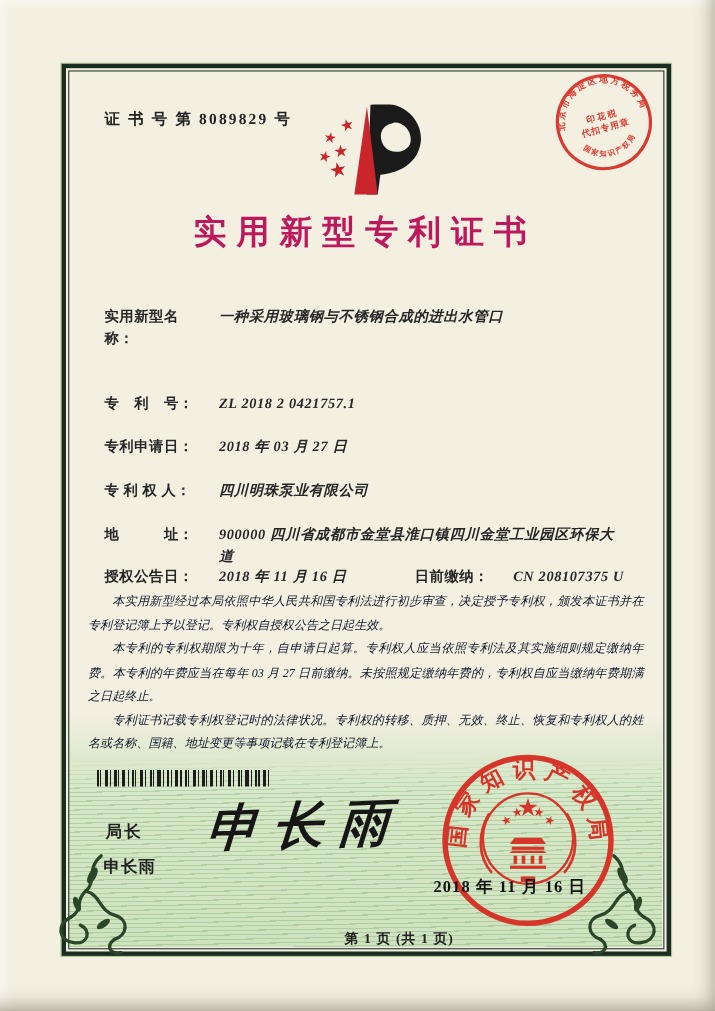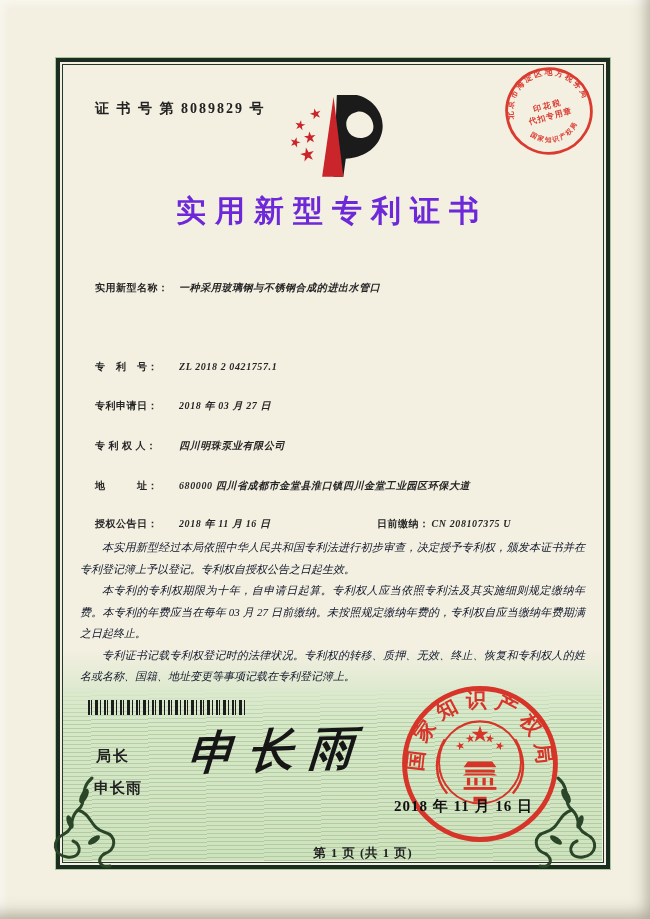--- a/index.html
+++ b/index.html
@@ -14,22 +14,22 @@
   
   .green-zone{position:absolute;left:62px;top:650px;width:540px;height:211px;
     background:linear-gradient(180deg, rgba(216,232,202,0) 0px, rgba(216,232,202,.85) 42px, #d8e8ca 60px, #cfe2bf 100%);}
   .green-lines{position:absolute;left:0;right:0;top:38px;bottom:0;
     background:repeating-linear-gradient(179deg, rgba(122,170,104,.38) 0px, rgba(122,170,104,.38) 1px, rgba(0,0,0,0) 1px, rgba(0,0,0,0) 4px);
     -webkit-mask-image:linear-gradient(180deg, transparent 0, #000 35px);
     mask-image:linear-gradient(180deg, transparent 0, #000 35px);}
   .cert-no{position:absolute;left:95px;top:100px;font-size:14px;letter-spacing:2px;font-weight:600;}
   .logo{position:absolute;left:283px;top:95px;width:106px;height:86px;}
   .title{position:absolute;left:55px;top:191px;width:554px;text-align:center;
-    font-size:30px;font-weight:700;letter-spacing:9px;color:#6d28d9;}
-  .frow{position:absolute;left:95px;display:flex;font-size:10px;line-height:20px;font-weight:600;color:#262626;}
+    font-size:30px;font-weight:700;letter-spacing:9px;color:#be185d;}
+  .frow{position:absolute;left:95px;display:flex;font-size:13px;line-height:20px;font-weight:600;color:#262626;gap:20px;}
   .frow .f-label{flex:none;width:84px;letter-spacing:.5px;}
   .frow .f-value{letter-spacing:.6px;font-style:italic;}
   .frow.addr{width:472px;}
   .frow.addr .f-value{width:388px;}
   .frow.pair2{left:377px;}
   .paras{position:absolute;left:80px;top:537px;width:505px;font-size:11px;line-height:21.5px;
     font-style:italic;font-weight:500;text-align:justify;color:#0f172a;}
   .paras p{margin:0;text-indent:2em;}
   .barcode{position:absolute;left:88px;top:700px;width:158px;height:15px;
     background:repeating-linear-gradient(90deg,#1c1c1c 0 2px,transparent 2px 3px,#1c1c1c 3px 4px,transparent 4px 7px,#1c1c1c 7px 10px,transparent 10px 12px,#1c1c1c 12px 13px,transparent 13px 16px);}
@@ -136,21 +136,21 @@
   <div class="frow" style="top:396px">
     <span class="f-label">专利申请日：</span>
     <span class="f-value">2018 年 03 月 27 日</span>
   </div>
   <div class="frow" style="top:436px">
     <span class="f-label">专 利 权 人：</span>
     <span class="f-value">四川明珠泵业有限公司</span>
   </div>
   <div class="frow addr" style="top:476px">
     <span class="f-label">地　　　址：</span>
-    <span class="f-value">680000 四川省成都市金堂县淮口镇四川金堂工业园区环保大道</span>
+    <span class="f-value">900000 四川省成都市金堂县淮口镇四川金堂工业园区环保大道</span>
   </div>
   <div class="frow" style="top:514px">
     <span class="f-label">授权公告日：</span>
     <span class="f-value">2018 年 11 月 16 日</span>
   </div>
   <div class="frow pair2" style="top:514px">
     <span class="f-label" style="width:auto;margin-right:2px">日前缴纳：</span>
     <span class="f-value">CN 208107375 U</span>
   </div>
 

